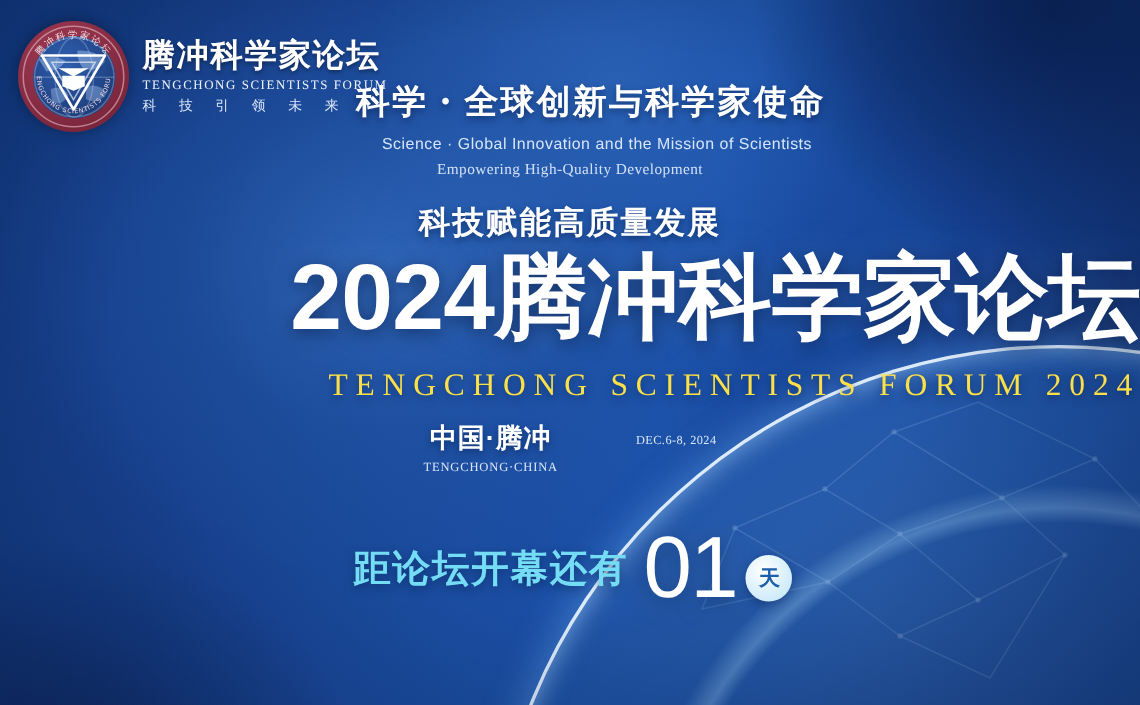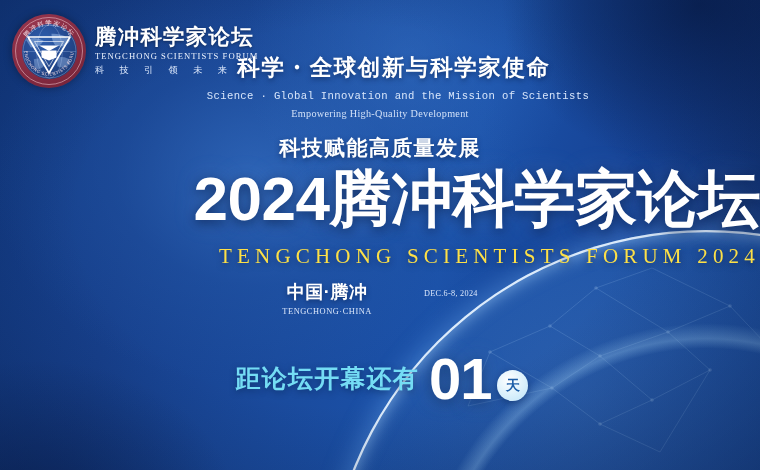--- a/index.html
+++ b/index.html
@@ -78,33 +78,33 @@
   .logo-text{display:flex;flex-direction:column;justify-content:center;line-height:1;}
   .logo-cn{
     font-size:21.5px;font-weight:700;color:#ffffff;letter-spacing:1.2px;
     text-shadow:0 1px 3px rgba(0,0,0,.42);
   }
   .logo-en{
     font-family:"Liberation Serif","DejaVu Serif",serif;
     font-size:8.6px;color:#eef4ff;letter-spacing:1.05px;margin-top:4px;white-space:nowrap;
   }
   .logo-slogan{
-    font-size:9.2px;color:#dbe7fb;letter-spacing:6.4px;margin-top:5px;white-space:nowrap;
+    font-size:9.2px;color:#dbe7fb;letter-spacing:6.4px;margin-top:5px;white-space:nowrap;font-family:Liberation Serif, serif;
   }
 
   
   .taglines{position:absolute;left:0;right:0;top:52px;text-align:center;}
   .tl-row{margin:0;}
   .tl-cn1{
     font-size:22.5px;font-weight:700;color:#ffffff;letter-spacing:1.6px;
     text-shadow:0 2px 5px rgba(6,24,64,.55);
     padding-left:28px;
   }
   .tl-en1{
-    font-family:Liberation Mono, monospace;
+    font-family:Liberation Sans, sans-serif;
     font-size:10.6px;color:#d8e6fb;letter-spacing:.35px;margin-top:7px;padding-left:36px;
   }
   .tl-cn2{
     font-size:21px;font-weight:700;color:#ffffff;letter-spacing:1.4px;margin-top:15px;
     text-shadow:0 2px 5px rgba(6,24,64,.55);
   }
   .tl-en2{
     font-family:"Liberation Serif","DejaVu Serif",serif;
     font-size:10.2px;color:#d2e1f8;letter-spacing:.3px;margin-top:6px;
   }
@@ -150,21 +150,21 @@
   .countdown{
     position:absolute;left:0;right:0;top:352px;
     display:flex;justify-content:center;align-items:center;gap:10px;
     padding-left:4px;
   }
   .cd-label{
     font-size:25px;font-weight:700;color:#74dcf4;letter-spacing:1.2px;
     text-shadow:0 2px 6px rgba(6,30,70,.5);
   }
   .cd-num{
-    font-size:58px;font-weight:700;color:#ffffff;line-height:.92;letter-spacing:-1px;
+    font-size:58px;font-weight:400;color:#ffffff;line-height:.92;letter-spacing:-1px;
     text-shadow:0 3px 14px rgba(6,28,72,.6), 0 0 24px rgba(160,215,255,.25);
   }
   .cd-unit{
     width:31px;height:31px;border-radius:50%;
     background:radial-gradient(circle at 38% 32%, #ffffff 0%, #d5eefb 62%, #bfe3f7 100%);
     display:flex;align-items:center;justify-content:center;
     font-size:14px;font-weight:700;color:#1d5ea8;
     align-self:flex-end;margin-bottom:4px;margin-left:-4px;
     box-shadow:0 2px 7px rgba(4,24,64,.38);
   }

